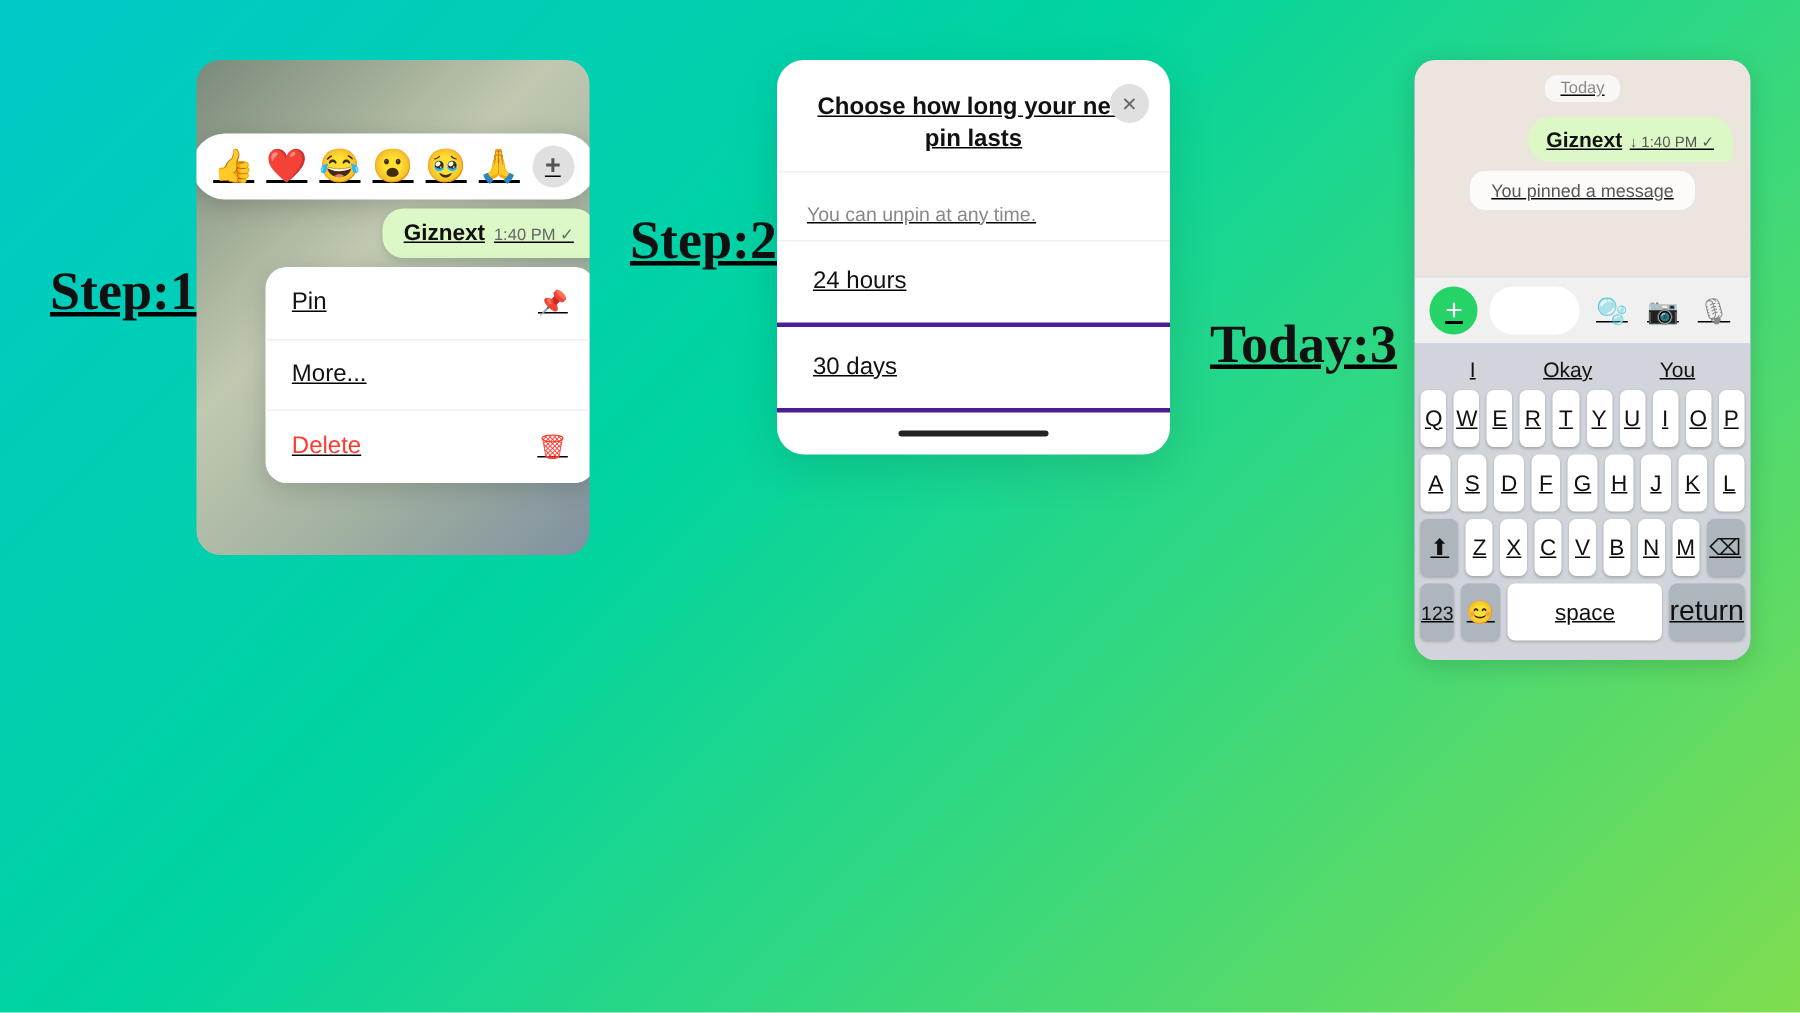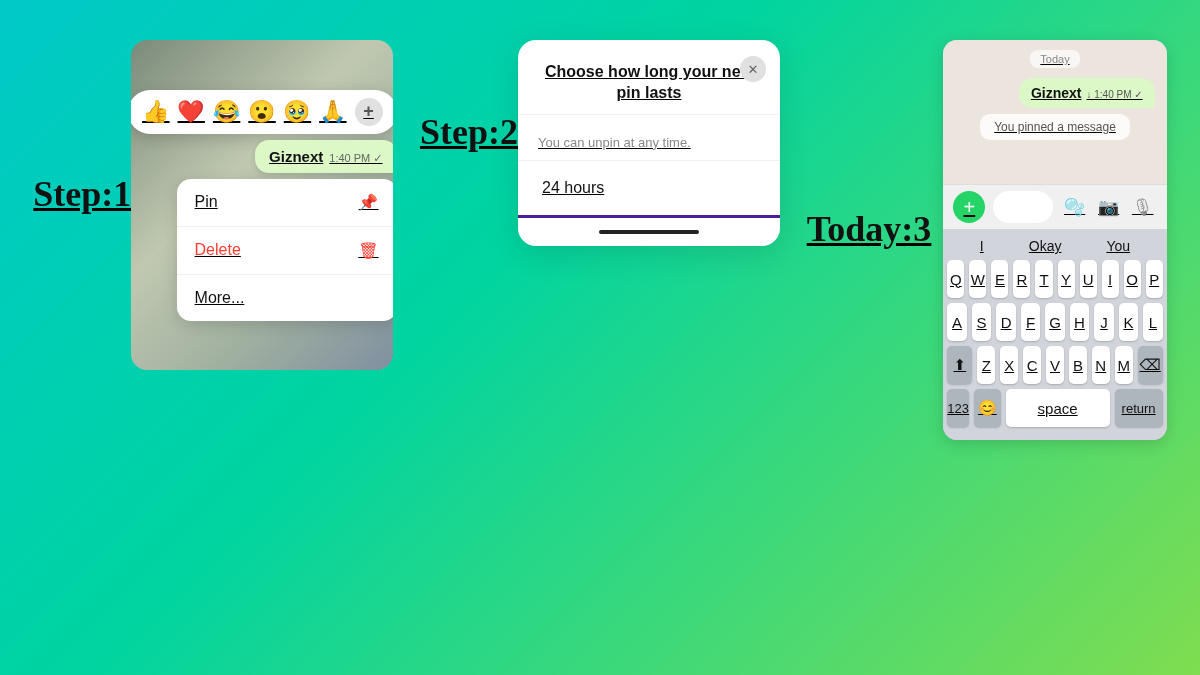--- a/index.html
+++ b/index.html
@@ -348,21 +348,21 @@
       justify-content: center;
       font-size: 15px;
       font-weight: 500;
       color: #111;
       box-shadow: 0 1px 2px rgba(0,0,0,0.2);
       cursor: pointer;
     }
 
     .key.return-key {
       width: 76px;
-      font-size: 13px;
+      font-size: 19px;
       background: #adb5bd;
     }
 
     .key.shift-key {
       width: 42px;
       background: #adb5bd;
     }
 
     .key.backspace-key {
       width: 42px;
@@ -403,41 +403,42 @@
       </div>
       <div class="message-bubble-1">
         <span>Giznext</span>
         <span class="msg-time">1:40 PM ✓</span>
       </div>
       <div class="context-actions">
         <div class="action-item">
           <span>Pin</span>
           <span class="action-icon">📌</span>
         </div>
+        <div class="action-item">
+          <span>More...</span>
+        </div>
         <div class="action-item delete-action">
           <span>Delete</span>
           <span class="action-icon delete-icon">🗑</span>
-        </div>
-        <div class="action-item">
-          <span>More...</span>
         </div>
       </div>
     </div>
   </div>
 </div>
 
 <div class="step-container">
   <div class="step-title">Step:2</div>
   <div class="pin-dialog">
     <div class="dialog-header">
       <div class="dialog-title">Choose how long your new pin lasts</div>
       <div class="dialog-close">✕</div>
     </div>
     <div class="dialog-subtitle">You can unpin at any time.</div>
     <div class="duration-option">24 hours</div>
+    <div class="duration-option">30 days</div>
     <div class="dialog-handle">
       <div class="handle-bar"></div>
     </div>
   </div>
 </div>
 
 <div class="step-container">
   <div class="step-title">Today:3</div>
   <div class="phone-screen-3">
     <div class="chat-area">

